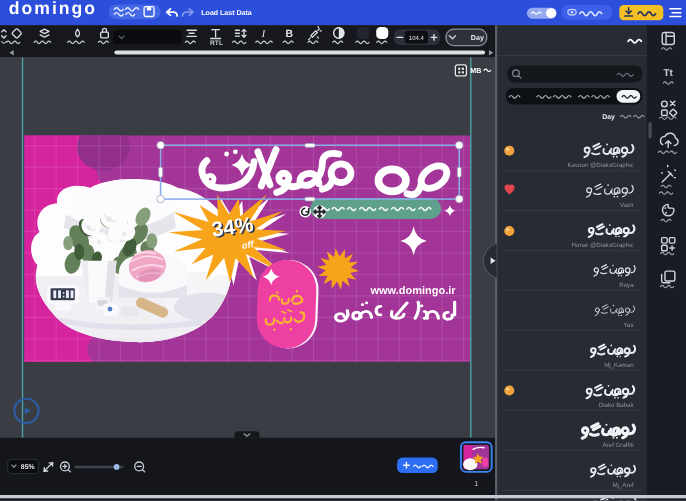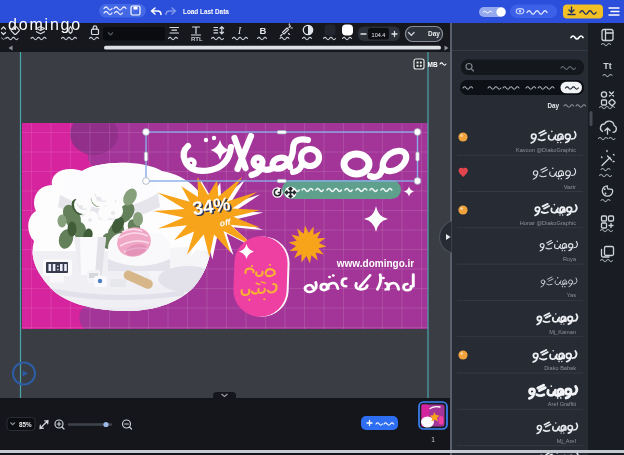--- a/index.html
+++ b/index.html
@@ -1,20 +1,20 @@
 <!DOCTYPE html>
 <html><head>
 <meta charset="utf-8">
 <style>
   html,body{margin:0;padding:0;}
   body{width:624px;height:455px;overflow:hidden;position:relative;background:#393d43;font-family:"Liberation Sans",sans-serif;}
   .abs{position:absolute;}
   
   #header{left:0;top:0;width:624px;height:23px;background:#2b4edb;}
-  #logo{left:8px;top:16px;font-size:16px;font-weight:normal;color:#fff;letter-spacing:1.8px;}
+  #logo{left:8px;top:0px;font-size:16px;font-weight:bold;color:#fff;letter-spacing:1.8px;}
   
   #toolbar{left:0;top:23px;width:452px;height:29px;background:#16181e;}
   
   #canvas{left:0;top:52px;width:452px;height:346px;background:#3a3e44;}
   
   #bottombar{left:0;top:398px;width:452px;height:57px;background:#14161b;}
   
   #panel{left:452px;top:23px;width:136px;height:432px;background:#262b34;}
   
   #rail{left:588px;top:23px;width:36px;height:432px;background:#191d23;}

